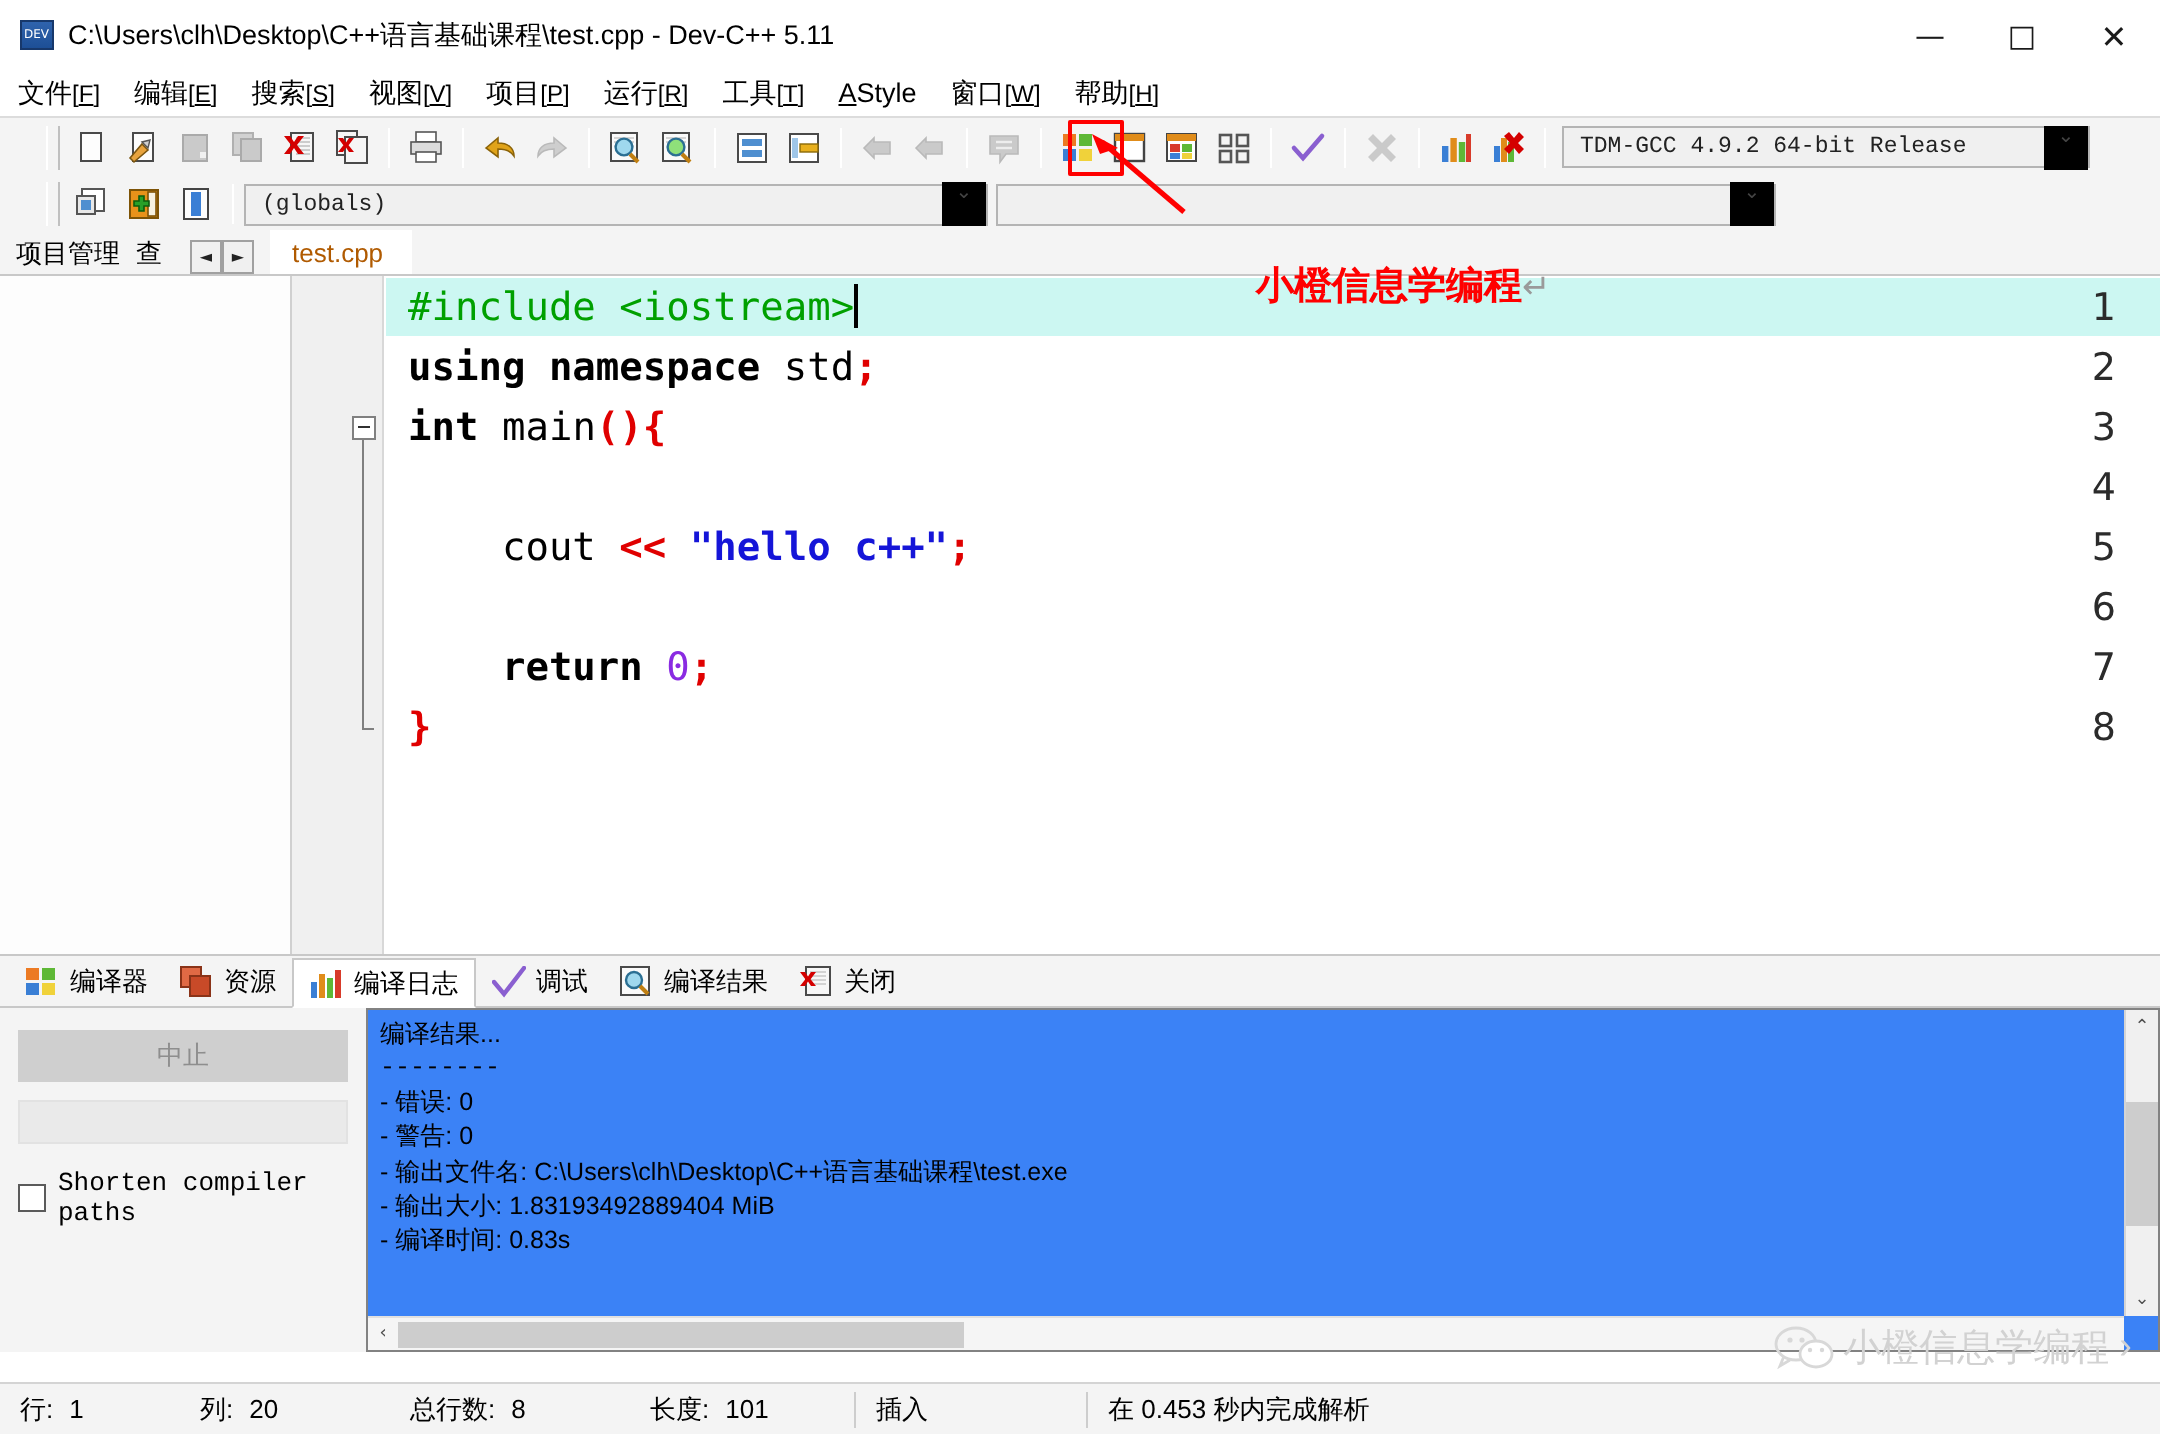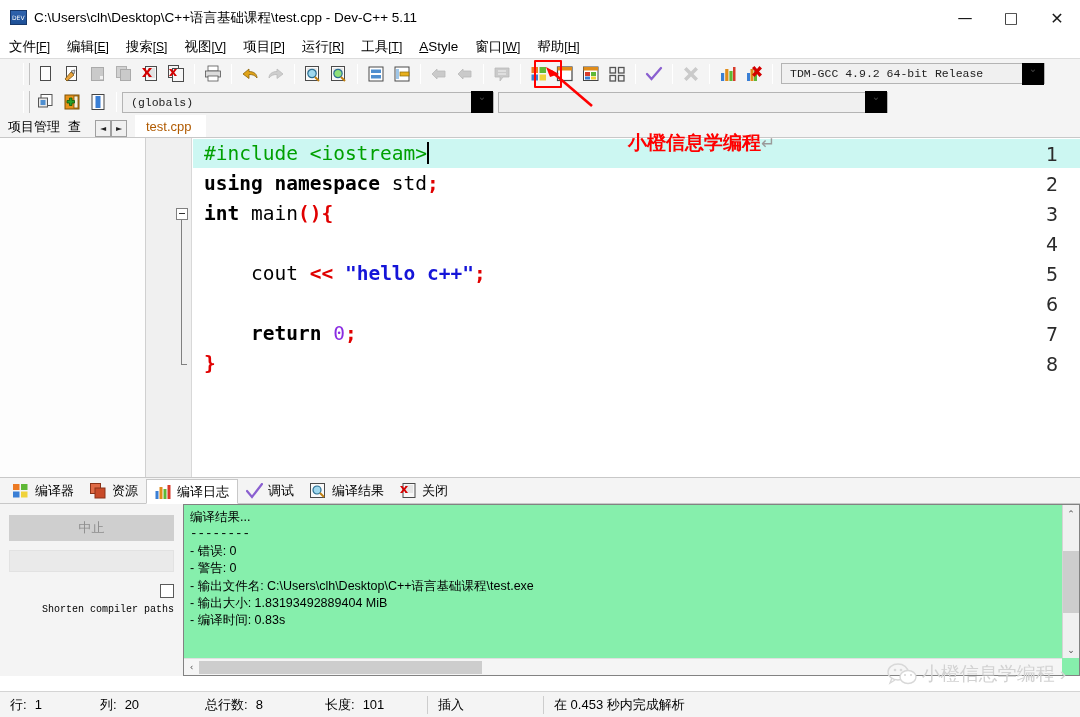--- a/index.html
+++ b/index.html
@@ -160,24 +160,24 @@
   .bico { width:17px; height:16px; position:relative; flex:none; }
 
   .bbody { display:flex; height:172px; background:#f4f4f4; }
   .bleft { width:183px; padding:11px 9px 0 9px; flex:none;font-family:Liberation Mono, monospace; }
   .abort-btn {
     height:26px; background:#cfcfcf; border:1px solid #cfcfcf;
     display:flex; align-items:center; justify-content:center;
     font-size:13px; color:#8e8e8e;
   }
   .prog { margin-top:9px; height:22px; background:#eaeaea; border:1px solid #e2e2e2; }
-  .chkrow { margin-top:12px; display:flex; align-items:flex-end; gap:6px; font-size:10px;flex-direction:column; }
+  .chkrow { margin-top:12px; display:flex; align-items:center; gap:6px; font-size:13px; }
   .chk { width:14px; height:14px; border:1px solid #5a5a5a; background:#fff; flex:none; }
 
-  .logwrap { flex:1; background:#86efac; border:1px solid #828282; margin:0 0 0 0;
+  .logwrap { flex:1; background:#3b82f6; border:1px solid #828282; margin:0 0 0 0;
     position:relative; overflow:hidden; }
   .log {
     padding:4px 0 0 6px; font-family:"Liberation Mono", monospace; font-size:12.5px;
     line-height:16.4px; white-space:pre; color:#000;
   }
   .log .cn { font-family:"Liberation Sans", sans-serif; }
 
   .vscroll { position:absolute; right:0; top:0; width:17px; bottom:17px;
     background:#f0f0f0; border-left:1px solid #d4d4d4;}
   .vsb-arrow { height:17px; display:flex; align-items:center; justify-content:center;

